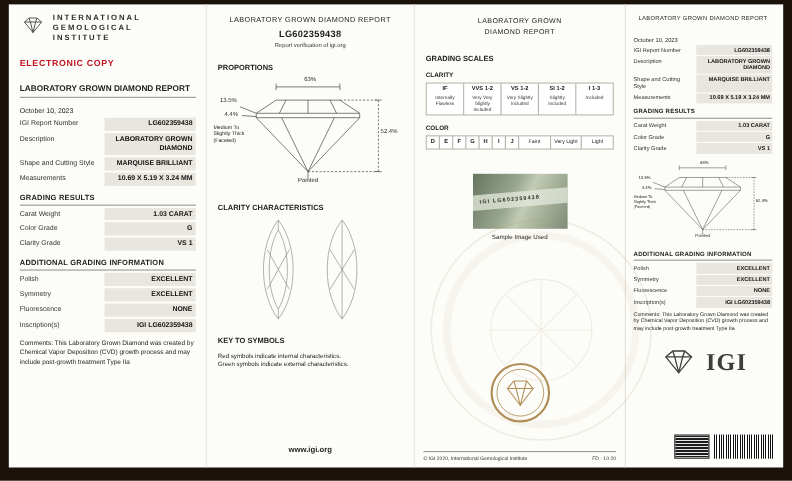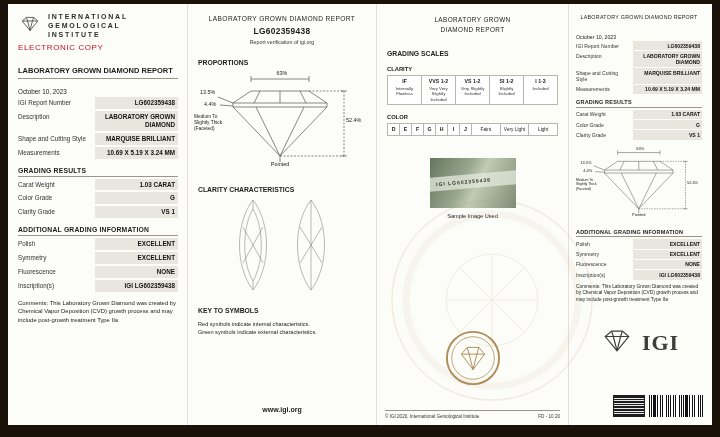--- a/index.html
+++ b/index.html
@@ -10,21 +10,21 @@
   .panel:last-child{border-right:none}
   .p1{width:180px;padding:8px 9px 6px 10px}
   .p2{width:189px;padding:8px 6px}
   .p3{width:192px;padding:8px 10px}
   .p4{width:140px;padding:8px 7px}
   
   .watermark{position:absolute;inset:0;pointer-events:none;z-index:5}
   
   .brand{display:flex;align-items:center;gap:6px}
   .brand-lines{font-size:7px;font-weight:bold;letter-spacing:1.8px;line-height:1.3;color:#2d2d2d}
-  .ecopy{color:#c1121f;font-weight:normal;font-size:8px;letter-spacing:.6px;margin-top:4px}
+  .ecopy{color:#c1121f;font-weight:bold;font-size:8px;letter-spacing:.6px;margin-top:14px}
   .rtitle{font-size:7.5px;font-weight:bold;margin-top:14px;padding-bottom:3px;border-bottom:1px solid #9a968d}
   .date{font-size:6.3px;margin-top:9px}
   .frow{display:flex;margin-top:2px;font-size:6.3px;line-height:1.25;align-items:stretch}
   .flbl{flex:1;padding:2px 2px 2px 0;color:#333}
   .fval{width:52%;background:#e9e6df;font-weight:bold;text-align:right;padding:2px 3px;color:#111}
   .shead{font-size:6.8px;font-weight:bold;letter-spacing:.2px;margin-top:8px;padding-bottom:2px;border-bottom:1px solid #9a968d;margin-bottom:2px}
   .comments{font-size:5.9px;line-height:1.45;margin-top:7px;color:#222}
   
   .p2head{text-align:center;margin-top:3px}
   .p2head .t{font-size:6.6px;letter-spacing:.4px}
@@ -63,21 +63,21 @@
   
   .p4head{font-size:5.3px;text-align:center;letter-spacing:.3px;margin-top:2px}
   .p4 .date{font-size:5.2px;margin-top:14px}
   .p4 .frow{font-size:5.1px;margin-top:1px}
   .p4 .flbl{padding:1.5px 2px 1.5px 0}
   .p4 .fval{width:55%;padding:1.5px 2px}
   .p4 .shead{font-size:5.5px;margin-top:5px;padding-bottom:1.5px}
   .p4 .comments{font-size:4.8px;margin-top:4px;line-height:1.4}
   .diagram-wrap-small{width:130px;height:78px;margin:6px auto 0;overflow:hidden}
   .diagram-wrap-small .diagram{transform:scale(.73);transform-origin:0 0;margin:0}
-  .p4logo{display:flex;align-items:center;justify-content:center;gap:7px;margin-top:24px}
+  .p4logo{display:flex;justify-content:center;gap:7px;margin-top:12px}
   .igi-text{font-family:"Liberation Serif",serif;font-weight:bold;font-size:22px;letter-spacing:1px;color:#3d3d3d}
   .codes{position:absolute;bottom:8px;right:6px;display:flex;gap:4px;align-items:flex-end}
   .microtext{width:32px;height:22px;background:repeating-linear-gradient(#1d1d1d 0 1.6px,#e8e8e8 1.6px 2.6px);border:1px solid #1d1d1d}
   .barcode{width:54px;height:22px;background:repeating-linear-gradient(90deg,#111 0 1px,#fff 1px 2px,#111 2px 2.7px,#fff 2.7px 4.4px,#111 4.4px 5.6px,#fff 5.6px 6.4px)}
 </style>
 </head>
 <body>
 
 <div class="cert">
 

